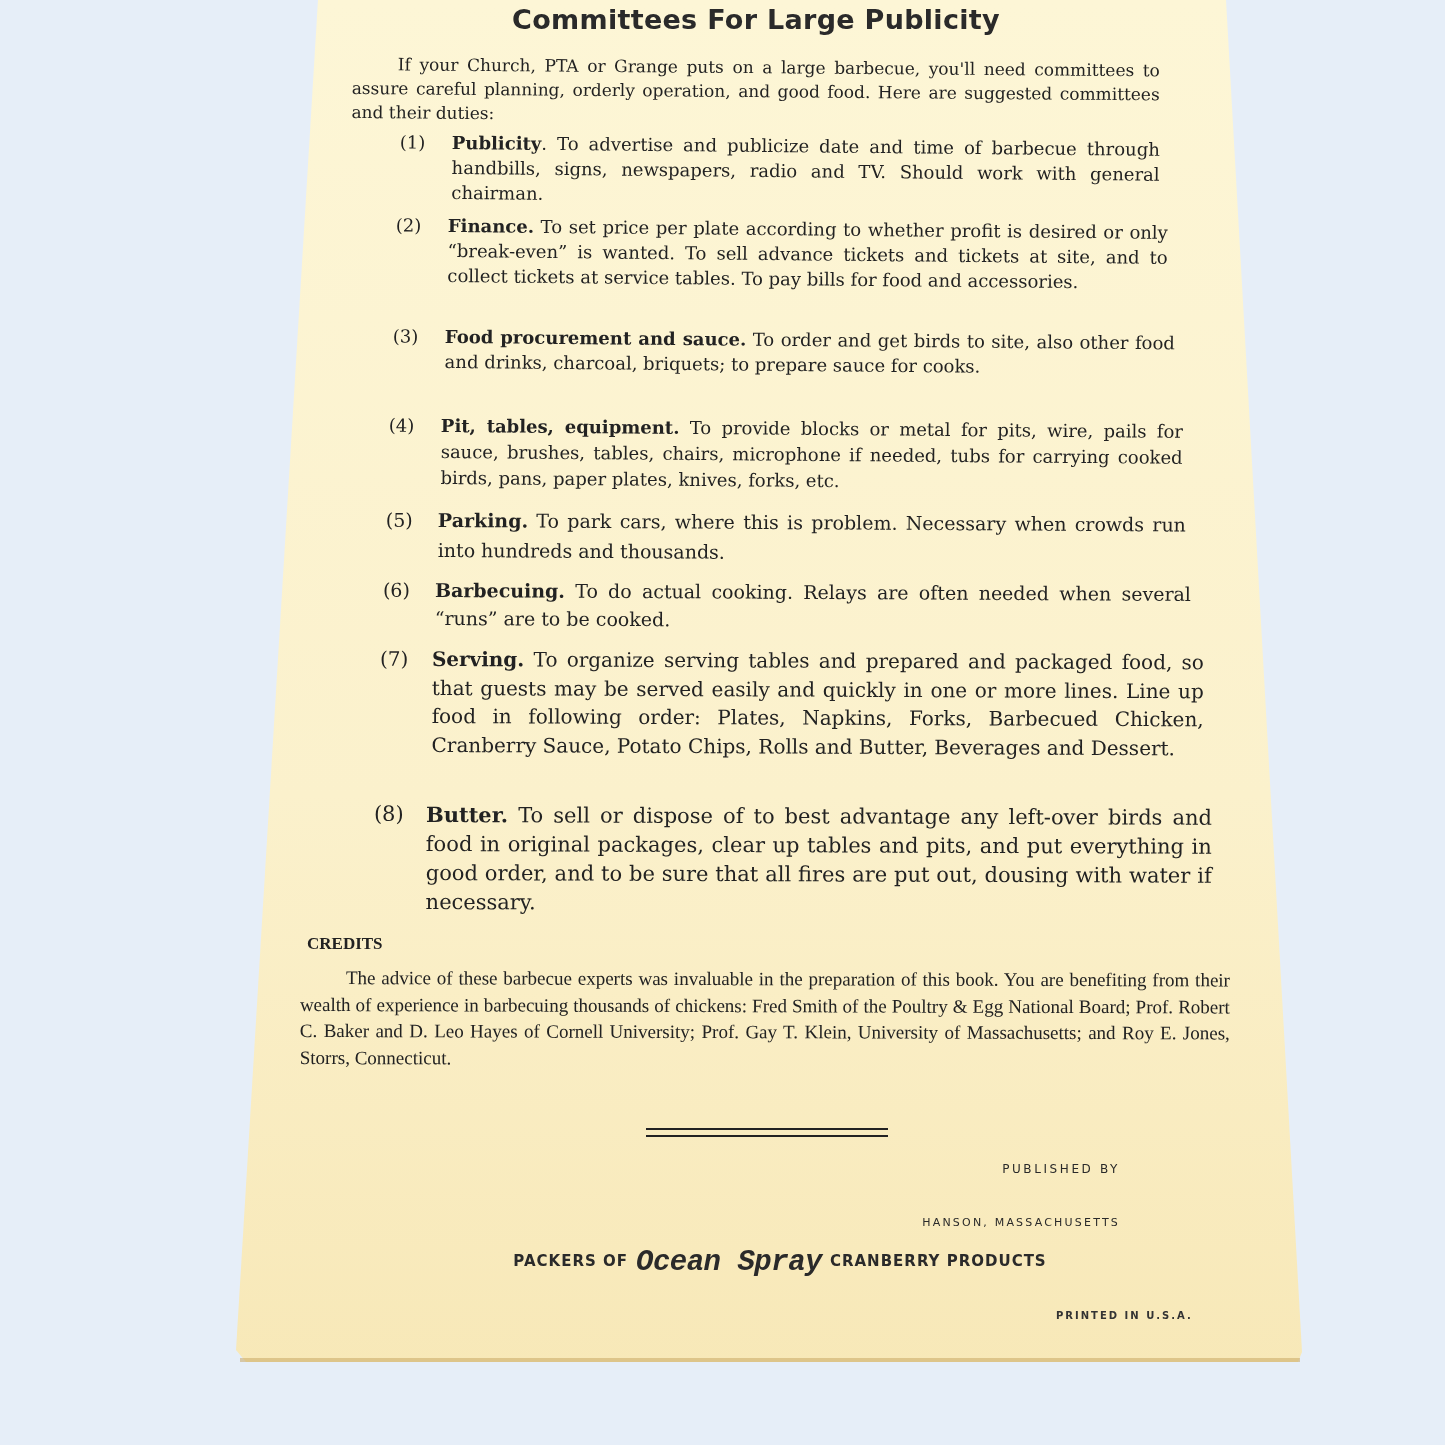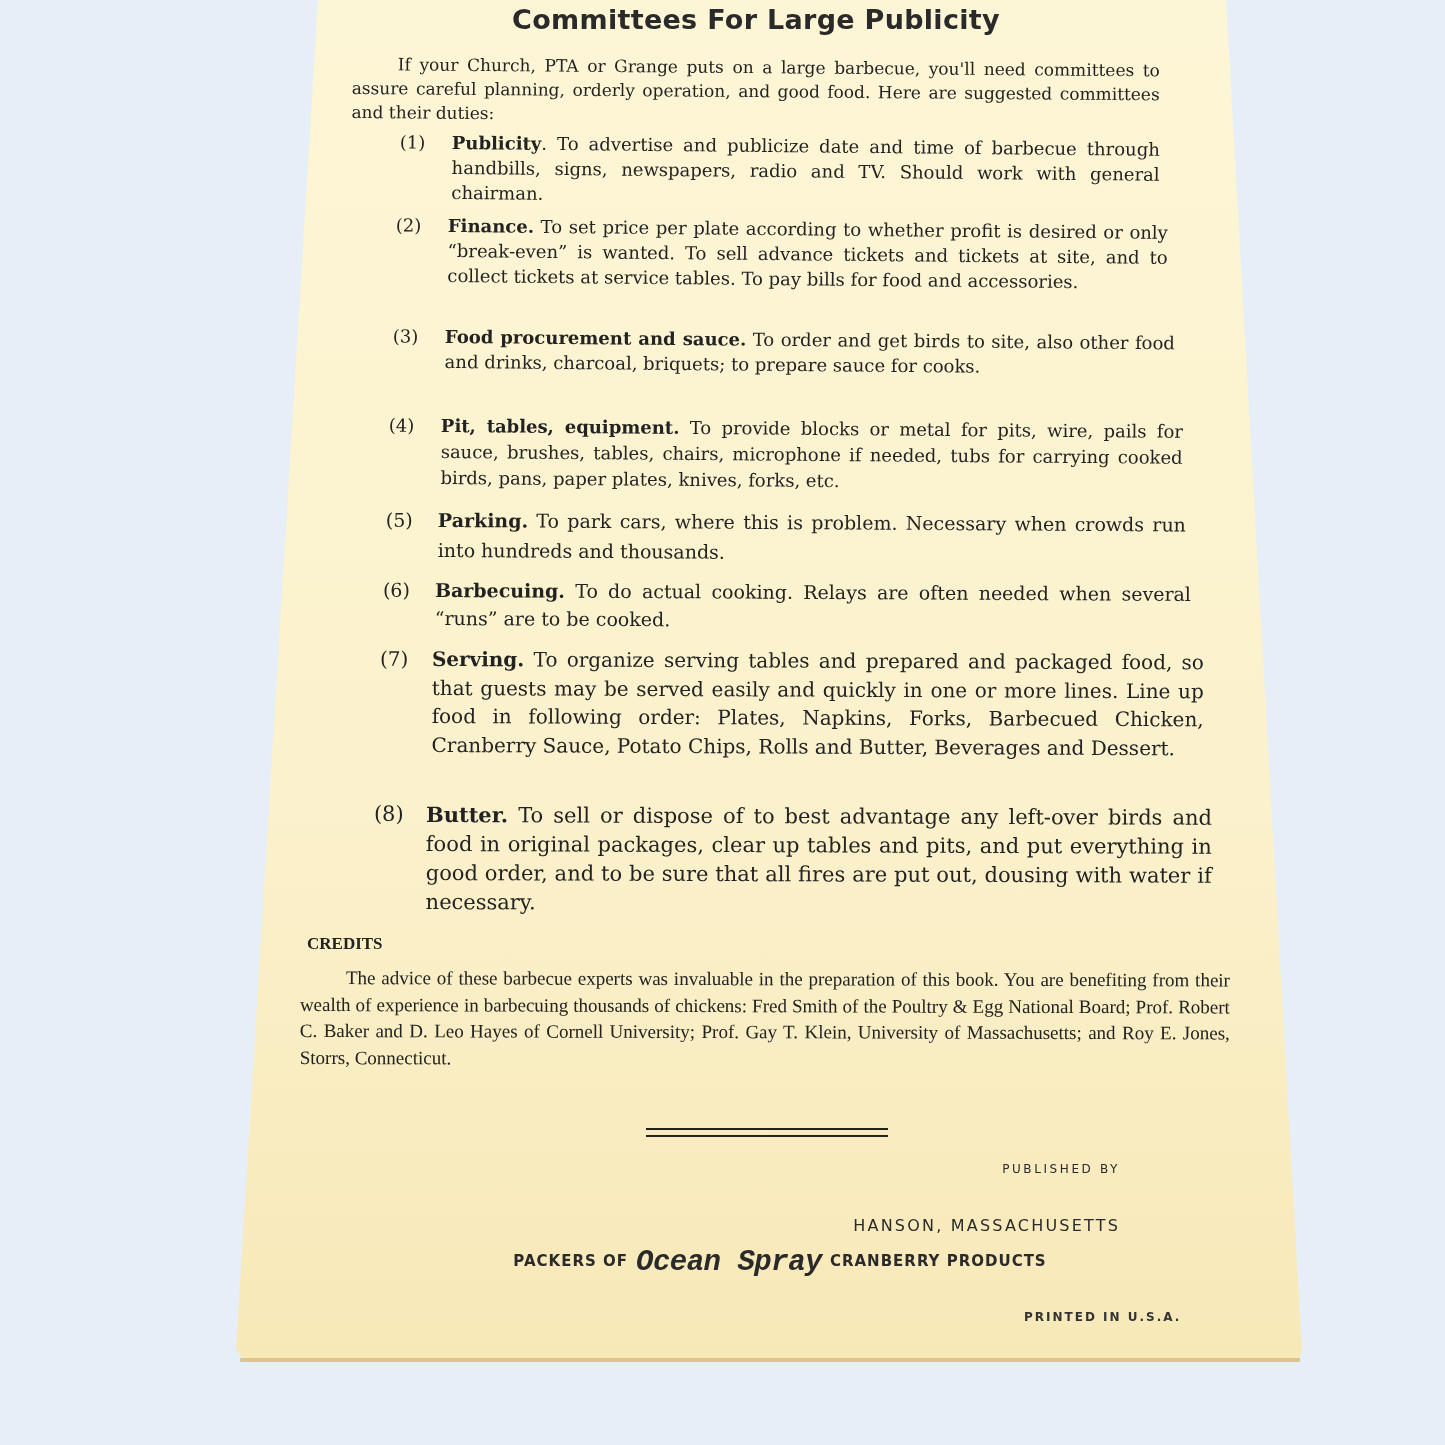--- a/index.html
+++ b/index.html
@@ -47,32 +47,32 @@
     text-align:justify; text-align-last:left; transform:rotate(0.15deg); transform-origin:left top;
   }
   .credits-body .indent { display:inline-block; width:46px; }
   .rule { position:absolute; left:646px; width:242px; height:2px; background:#222; }
   .pub {
     position:absolute; left:430px; width:690px; text-align:right;
     font-family:"DejaVu Sans", sans-serif; color:#2a2a2a;
   }
   .pub1 { top:1162px; font-size:12px; letter-spacing:2.6px; }
   .pub2 { top:1186px; font-size:15px; letter-spacing:2.2px; }
-  .pub3 { top:1216px; font-size:16px; letter-spacing:2.2px; }
+  .pub3 { top:1216px; font-size:11px; letter-spacing:2.2px; }
   .pub4 {
     position:absolute; left:500px; top:1246px; width:560px; text-align:center;
     font-family:"DejaVu Sans", sans-serif; font-weight:bold; font-size:15px; letter-spacing:1px; color:#2a2a2a;
   }
   .brand {
     font-family:Liberation Mono, monospace; font-style:italic; font-weight:bold; font-size:29px;
     letter-spacing:-0.5px; vertical-align:-4px; margin:17px 8px;
   }
   .printed {
-    position:absolute; left:1024px; top:1310px;
-    font-family:"DejaVu Sans", sans-serif; font-weight:bold; font-size:12px; letter-spacing:2px; color:#333;
+    position:absolute; left:1056px; top:1310px;
+    font-family:"DejaVu Sans", sans-serif; font-weight:bold; font-size:10px; letter-spacing:2px; color:#333;
   }
 </style>
 </head>
 <body>
 
 <div class="paper"></div>
 <div class="paper-edge"></div>
 
 <div class="content">
   <div class="title">Committees For Large Publicity</div>

